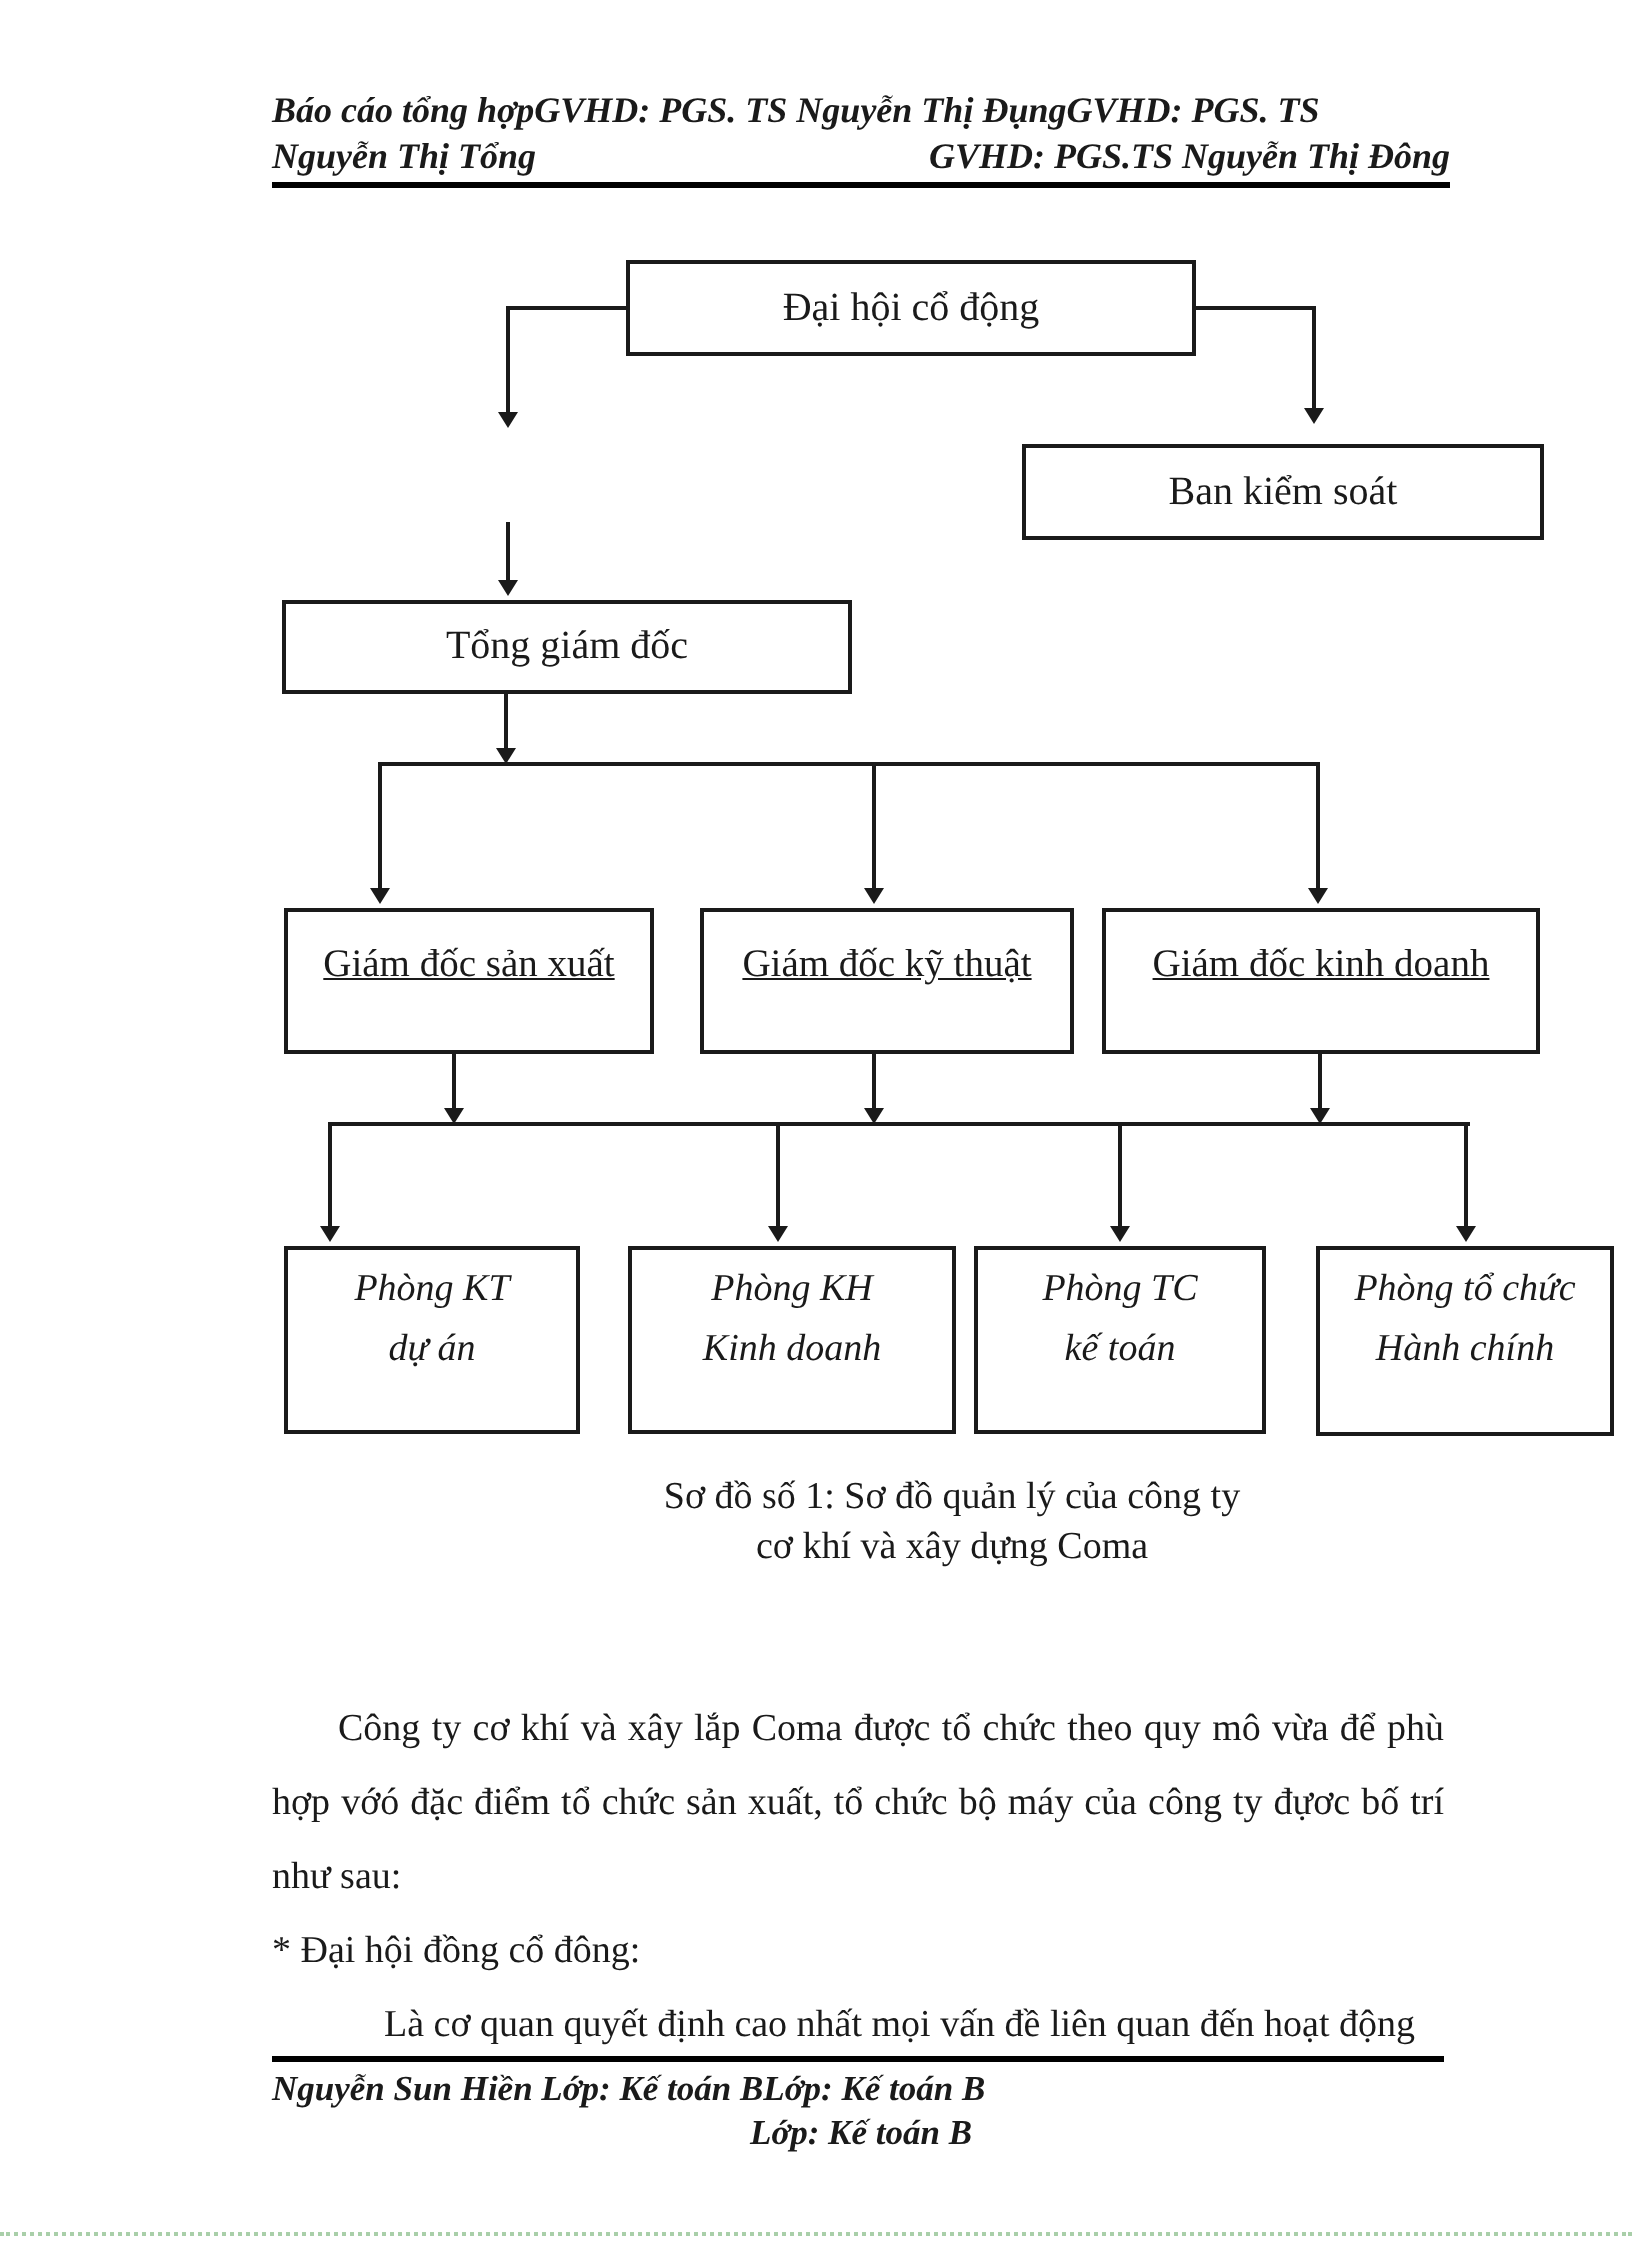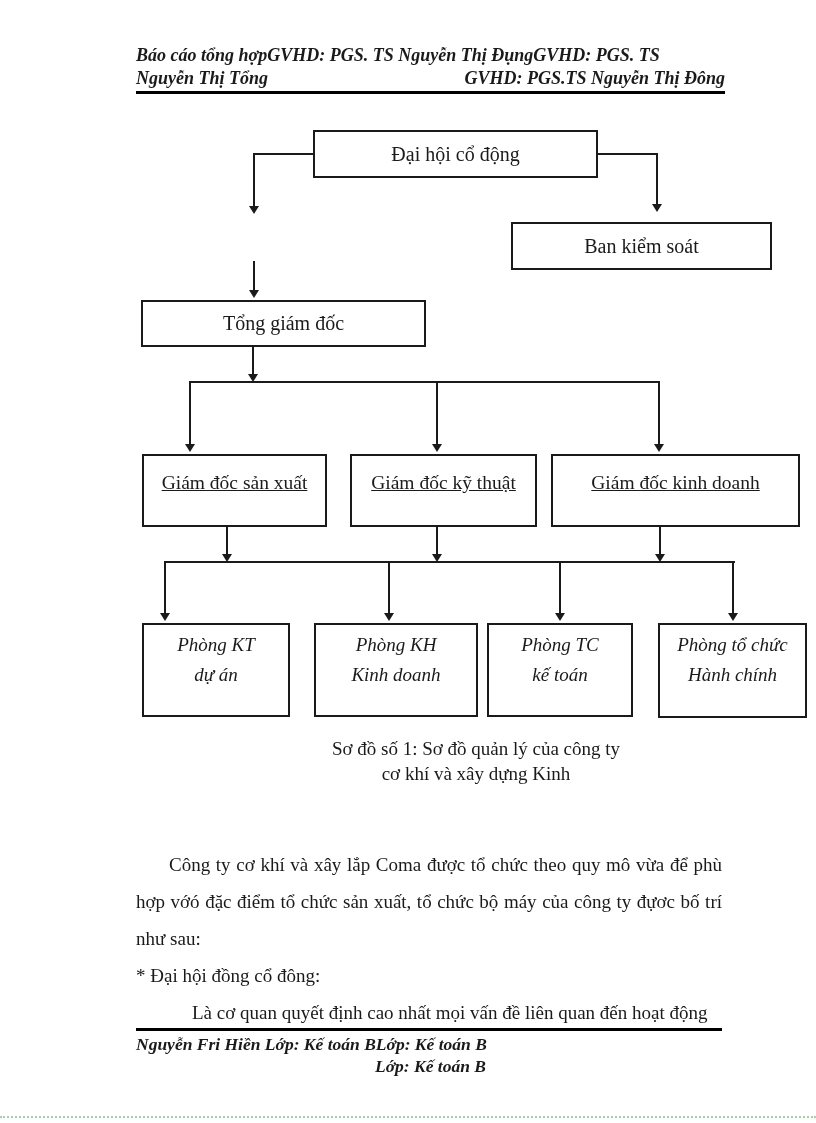--- a/index.html
+++ b/index.html
@@ -67,21 +67,21 @@
   <div class="box" style="left:141px;top:300px;width:285px;height:47px;line-height:43px;">
     <span>Tổng giám đốc</span>
   </div>
 
   <div class="box mid" style="left:142px;top:454px;width:185px;height:73px;">
     <span>Giám đốc sản xuất</span>
   </div>
   <div class="box mid" style="left:350px;top:454px;width:187px;height:73px;">
     <span>Giám đốc kỹ thuật</span>
   </div>
-  <div class="box mid" style="left:551px;top:454px;width:249px;height:73px;">
+  <div class="box mid" style="left:551px;top:454px;width:219px;height:73px;">
     <span>Giám đốc kinh doanh</span>
   </div>
 
   <div class="box dept" style="left:142px;top:623px;width:148px;height:94px;">
     <span>Phòng KT</span>
     <span>dự án</span>
   </div>
   <div class="box dept" style="left:314px;top:623px;width:164px;height:94px;">
     <span>Phòng KH</span>
     <span>Kinh doanh</span>
@@ -127,30 +127,30 @@
   <i class="ln" style="left:388px;top:561px;width:2px;height:53px;"></i>
   <i class="ln" style="left:559px;top:561px;width:2px;height:53px;"></i>
   <i class="ln" style="left:732px;top:561px;width:2px;height:53px;"></i>
   <i class="arr" style="left:160px;top:613px;"></i>
   <i class="arr" style="left:384px;top:613px;"></i>
   <i class="arr" style="left:555px;top:613px;"></i>
   <i class="arr" style="left:728px;top:613px;"></i>
 
   <div class="caption">
     <div>Sơ đồ số 1: Sơ đồ quản lý của công ty</div>
-    <div>cơ khí và xây dựng Kinh</div>
+    <div>cơ khí và xây dựng Coma</div>
   </div>
 
   <div class="bodytext">
     <div class="jline ind1">Công ty cơ khí và xây lắp Coma được tổ chức theo quy mô vừa để phù</div>
     <div class="jline">hợp vớó đặc điểm tổ chức sản xuất, tổ chức bộ máy của công ty đựơc bố trí</div>
     <div>như sau:</div>
     <div>* Đại hội đồng cổ đông:</div>
     <div class="ind2">Là cơ quan quyết định cao nhất mọi vấn đề liên quan đến hoạt động</div>
   </div>
 
   <div class="rule" style="left:136px;top:1028px;width:586px;height:3px;"></div>
-  <div class="ftr" style="top:1033px;">Nguyễn Fri Hiền Lớp: Kế toán BLớp: Kế toán B</div>
+  <div class="ftr" style="top:1033px;">Nguyễn Sun Hiền Lớp: Kế toán BLớp: Kế toán B</div>
   <div class="ftr" style="top:1055px;text-align:center;">Lớp: Kế toán B</div>
 
   <div class="dotted"></div>
 
 </div>
 
 </body></html>

